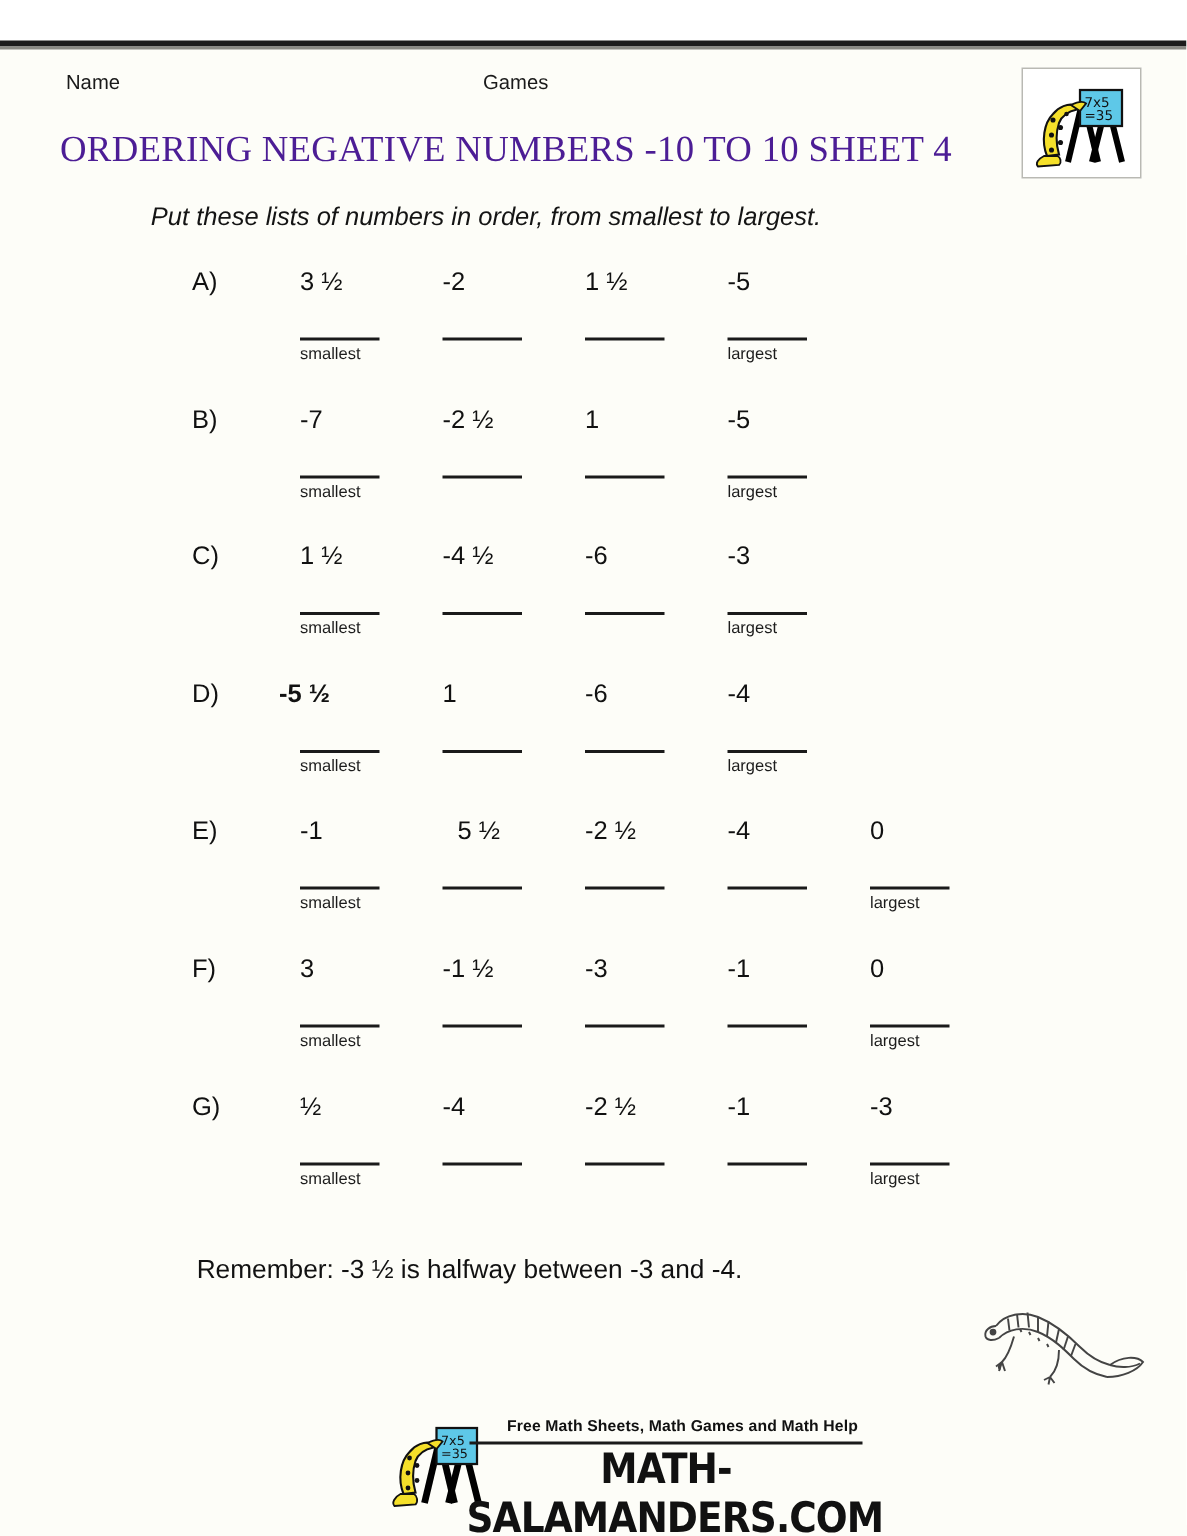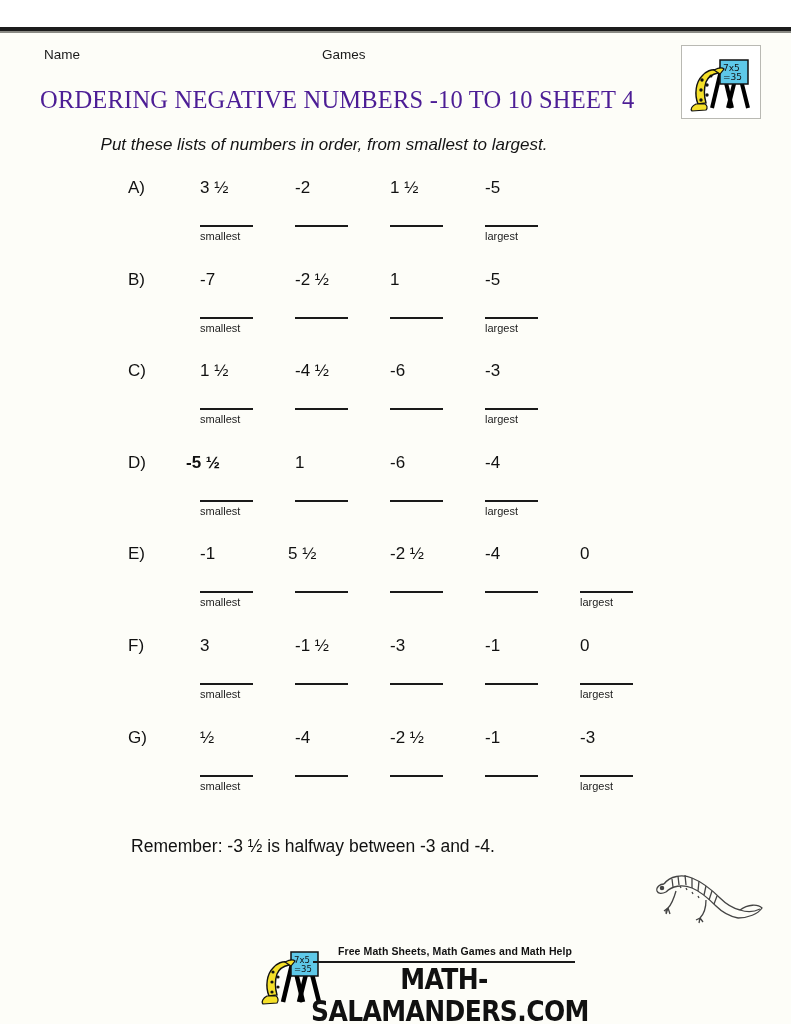--- a/index.html
+++ b/index.html
@@ -286,21 +286,21 @@
         <div class="ansline" style="left: 390px;"></div>
         <div class="pnum" style="left: 485px;">-4</div>
         <div class="ansline" style="left: 485px;"></div>
         <div class="anslabel" style="left: 485px;">largest</div>
       </div>
       <div class="prow" style="top: 544.4px;">
         <div class="plabel">E)</div>
         <div class="pnum" style="left: 200px;">-1</div>
         <div class="ansline" style="left: 200px;"></div>
         <div class="anslabel" style="left: 200px;">smallest</div>
-        <div class="pnum" style="left: 288px; text-align: right;">5 ½</div>
+        <div class="pnum" style="left: 305px; text-align: right;">5 ½</div>
         <div class="ansline" style="left: 295px;"></div>
         <div class="pnum" style="left: 390px;">-2 ½</div>
         <div class="ansline" style="left: 390px;"></div>
         <div class="pnum" style="left: 485px;">-4</div>
         <div class="ansline" style="left: 485px;"></div>
         <div class="pnum" style="left: 580px;">0</div>
         <div class="ansline" style="left: 580px;"></div>
         <div class="anslabel" style="left: 580px;">largest</div>
       </div>
       <div class="prow" style="top: 636px;">

